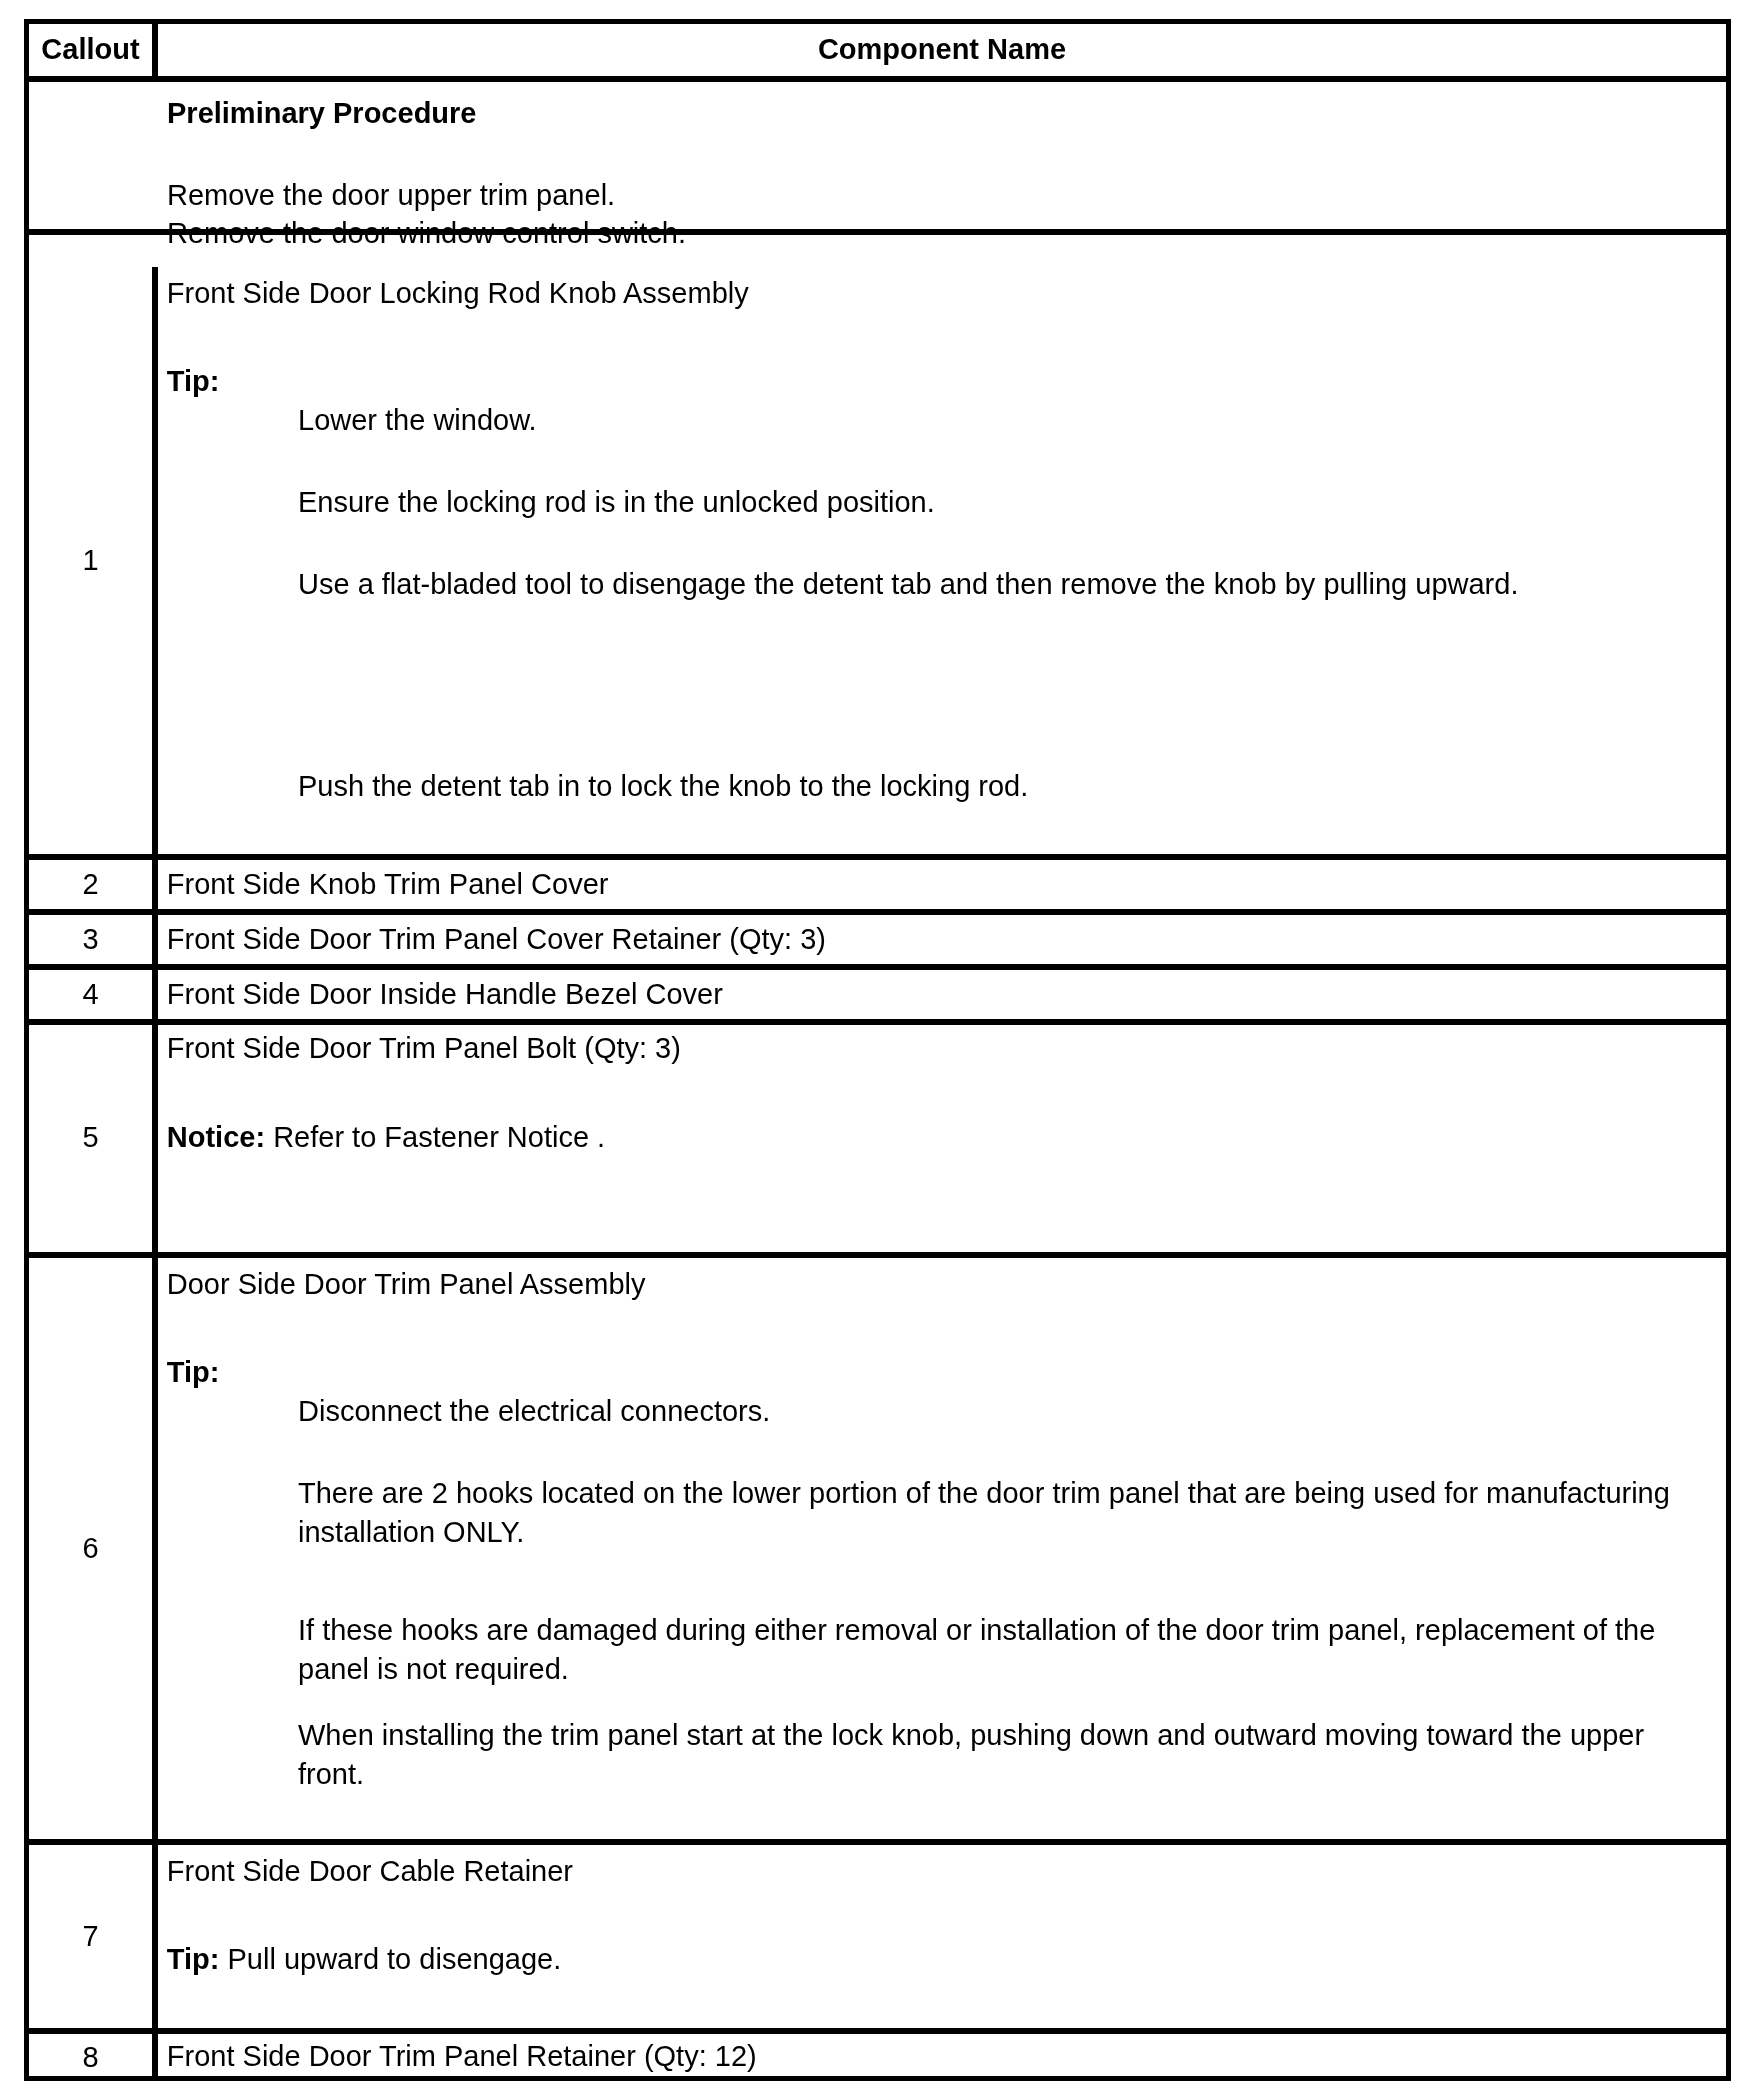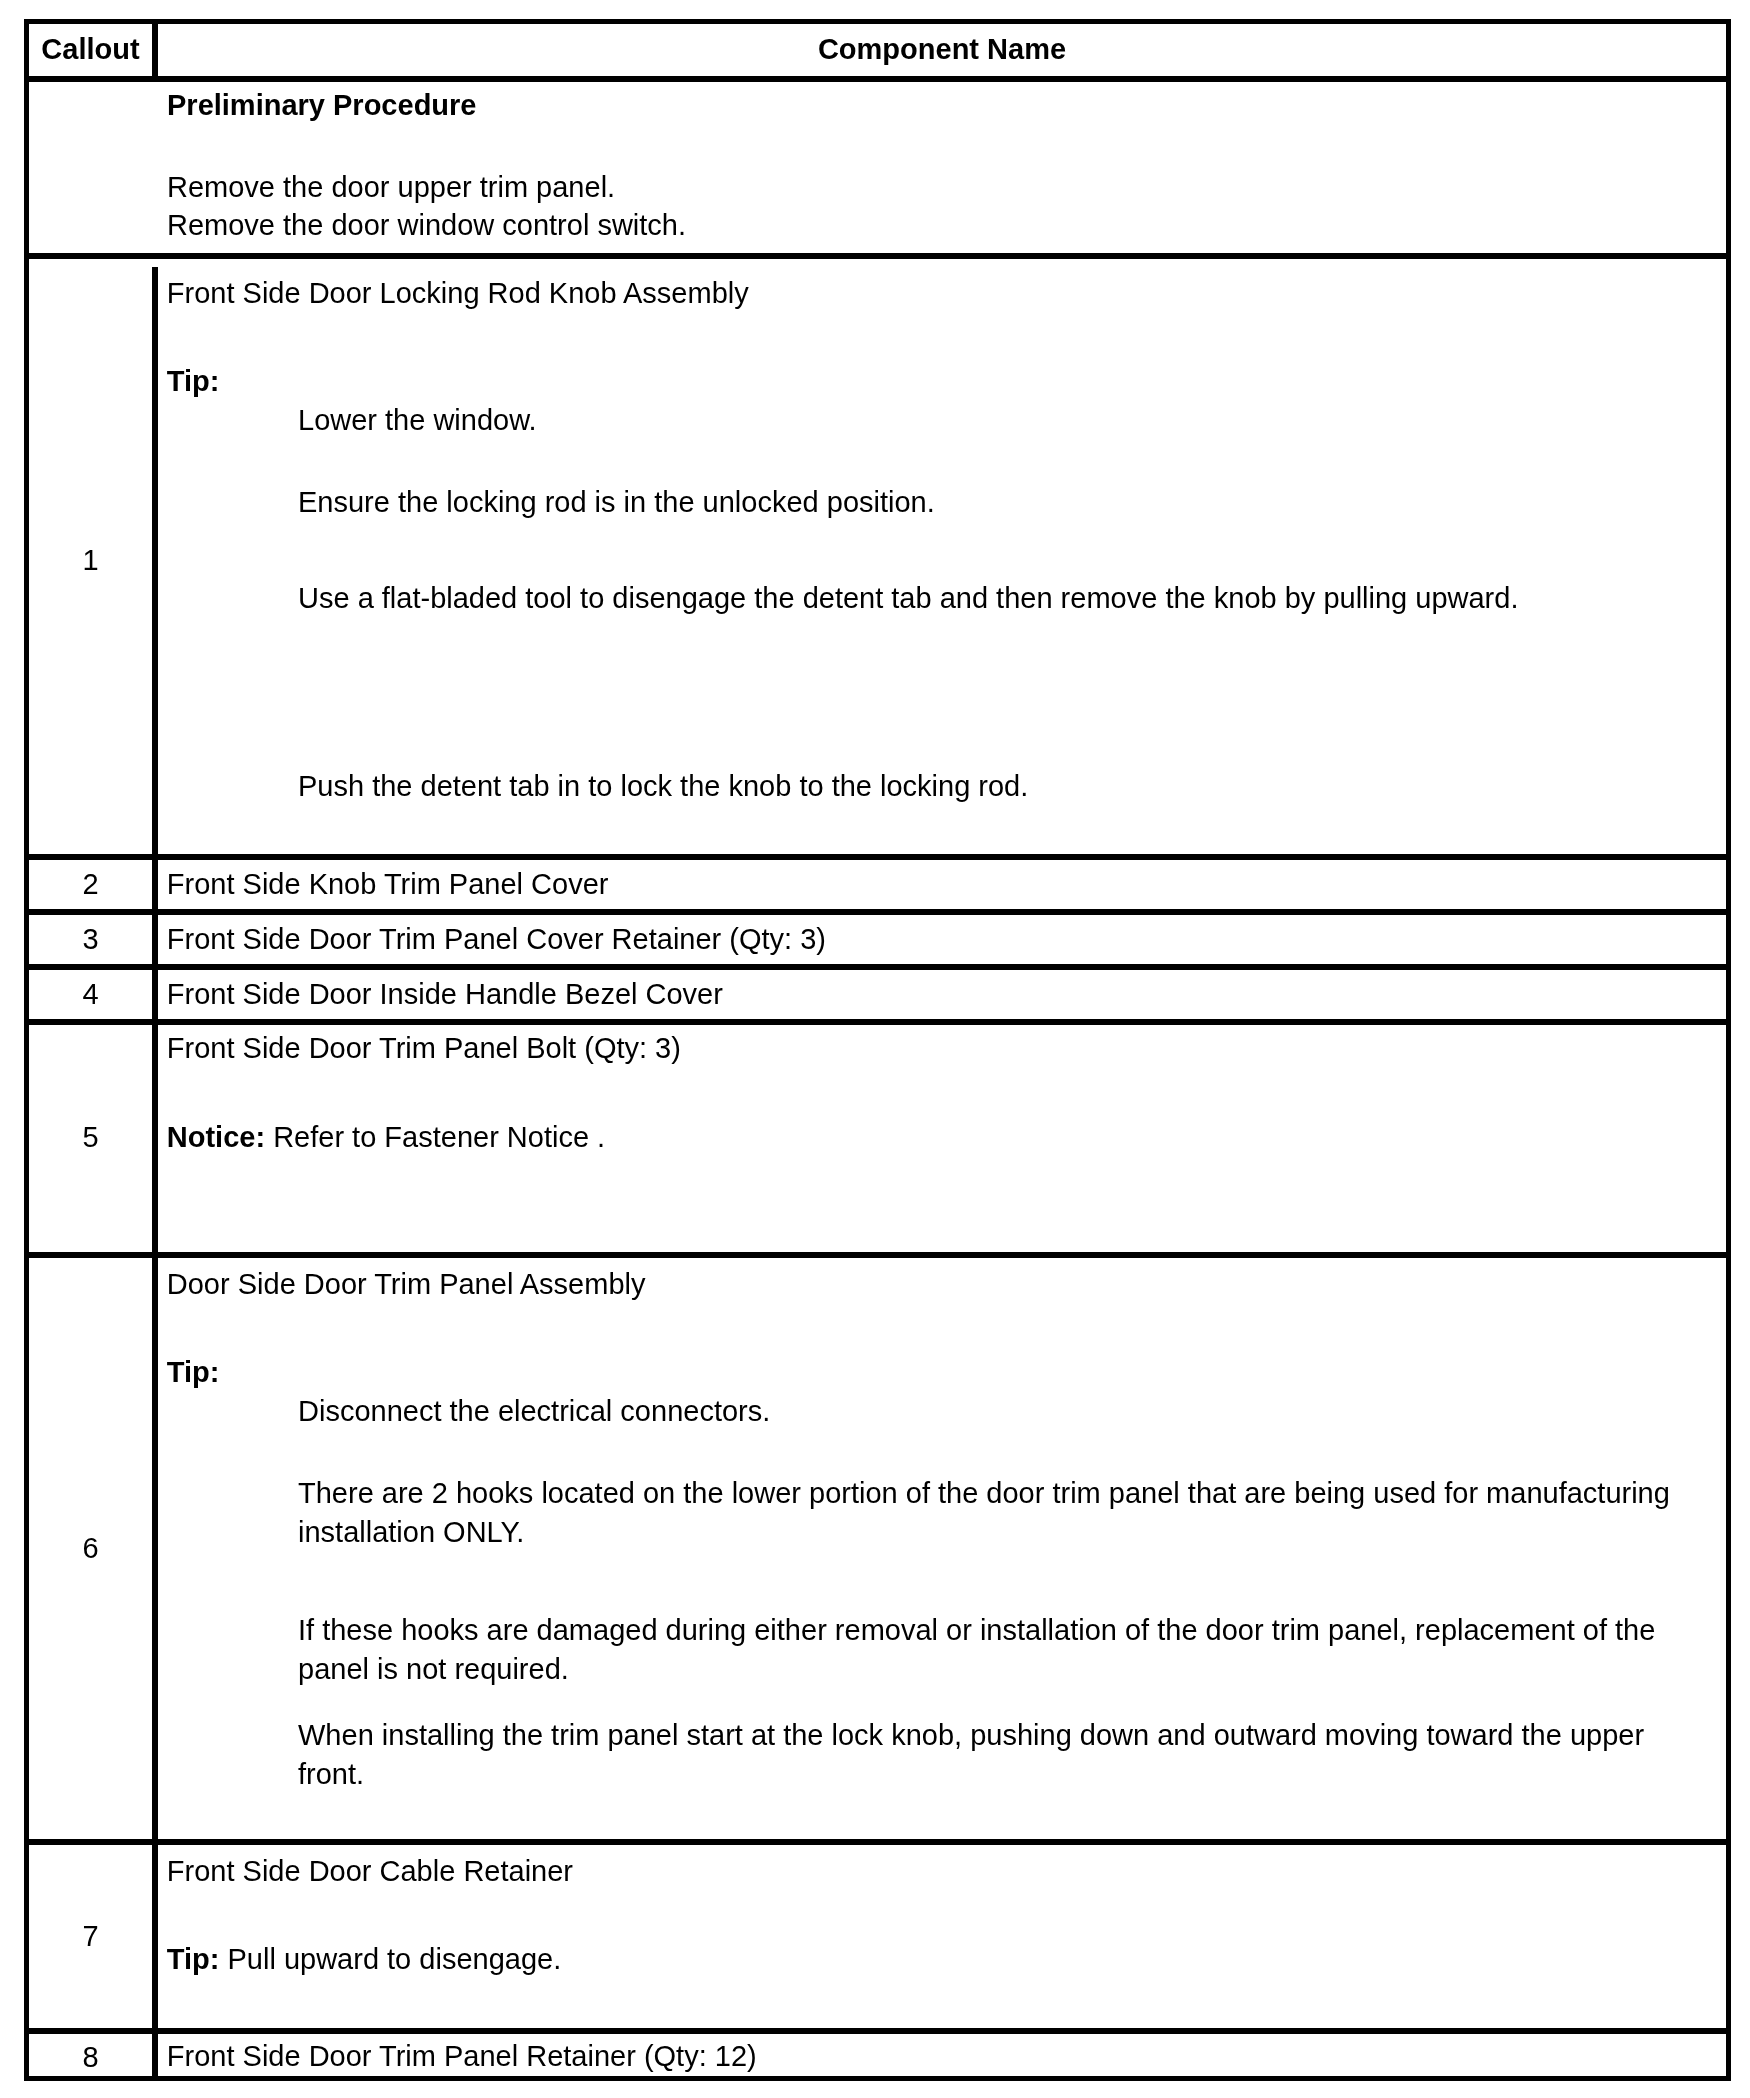--- a/index.html
+++ b/index.html
@@ -29,37 +29,37 @@
 <body>
 
 <div class="tbl">
 
   <div class="row b" style="top:0; height:58px;">
     <div class="hdr-callout">Callout</div>
     <div class="divider"></div>
     <div class="hdr-name">Component Name</div>
   </div>
 
-  <div class="row b" style="top:50px; height:185px;">
+  <div class="row b" style="top:58px; height:153px;">
     <div class="cell" style="left:0;">
       <div class="txt bold" style="left:138px; top:12.4px;">Preliminary Procedure</div>
       <div class="txt" style="left:138px; top:94px;">Remove the door upper trim panel.</div>
       <div class="txt" style="left:138px; top:132px;">Remove the door window control switch.</div>
     </div>
   </div>
 
   <div class="row b" style="top:243px; height:593px;">
     <div class="callout">1</div>
     <div class="divider"></div>
     <div class="cell">
       <div class="txt" style="top:7px;">Front Side Door Locking Rod Knob Assembly</div>
       <div class="txt bold" style="top:95px;">Tip:</div>
       <div class="txt ind" style="top:134px;">Lower the window.</div>
       <div class="txt ind" style="top:216px;">Ensure the locking rod is in the unlocked position.</div>
-      <div class="txt ind" style="top:312px;">Use a flat-bladed tool to disengage the detent tab and then remove the knob by pulling upward.</div>
+      <div class="txt ind" style="top:298px;">Use a flat-bladed tool to disengage the detent tab and then remove the knob by pulling upward.</div>
       <div class="txt ind" style="top:500px;">Push the detent tab in to lock the knob to the locking rod.</div>
     </div>
   </div>
 
   <div class="row b" style="top:836px; height:55px;">
     <div class="callout">2</div>
     <div class="divider"></div>
     <div class="cell">
         <div class="txt" style="top:5.3px;">Front Side Knob Trim Panel Cover</div>
       </div>

